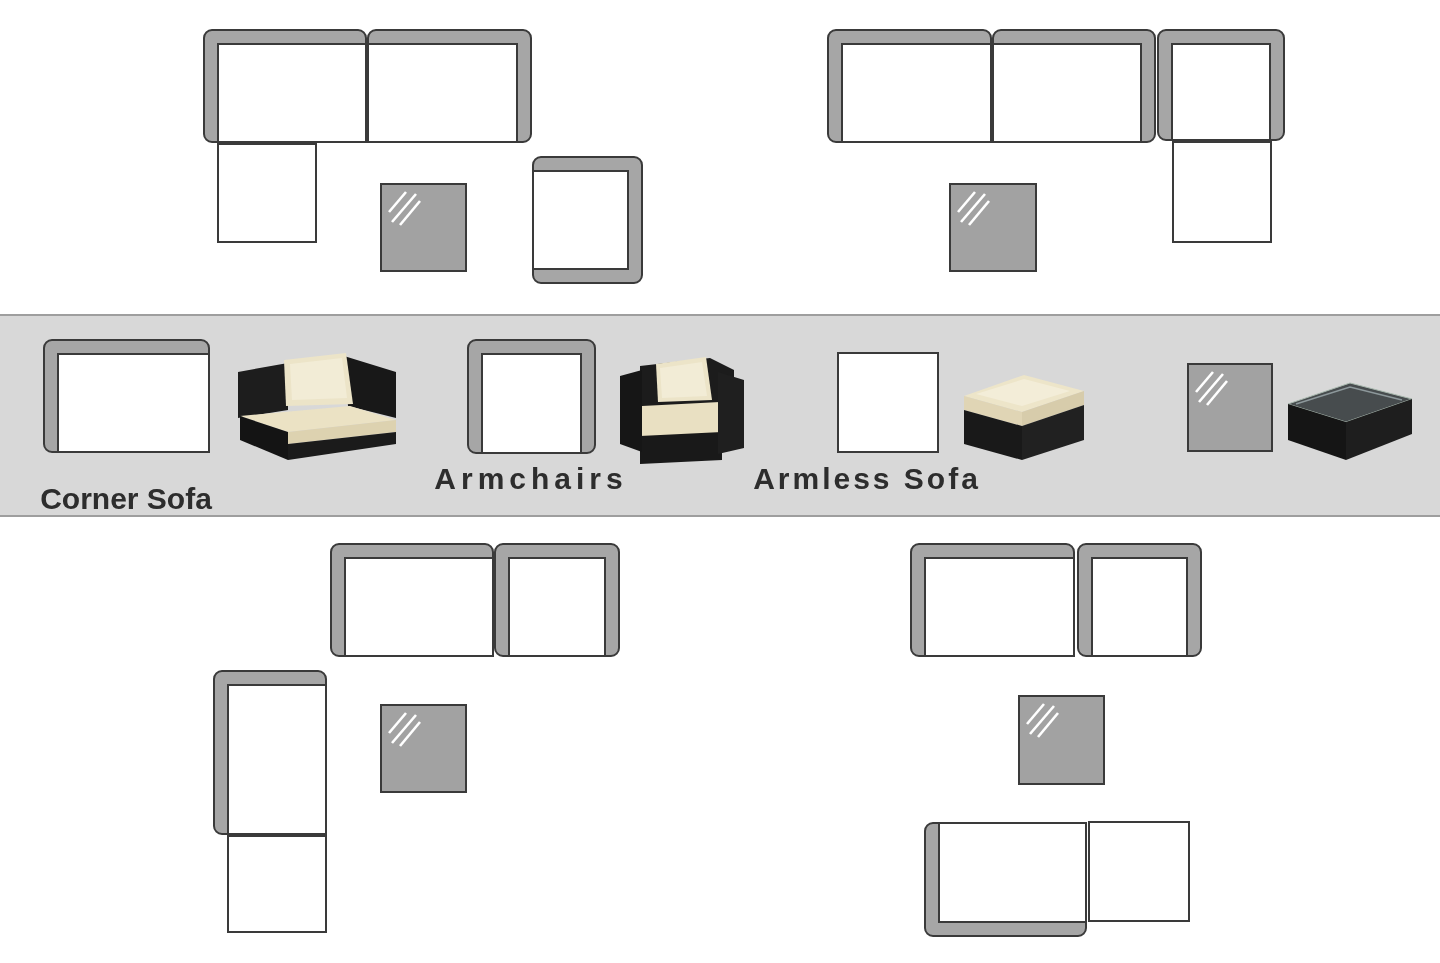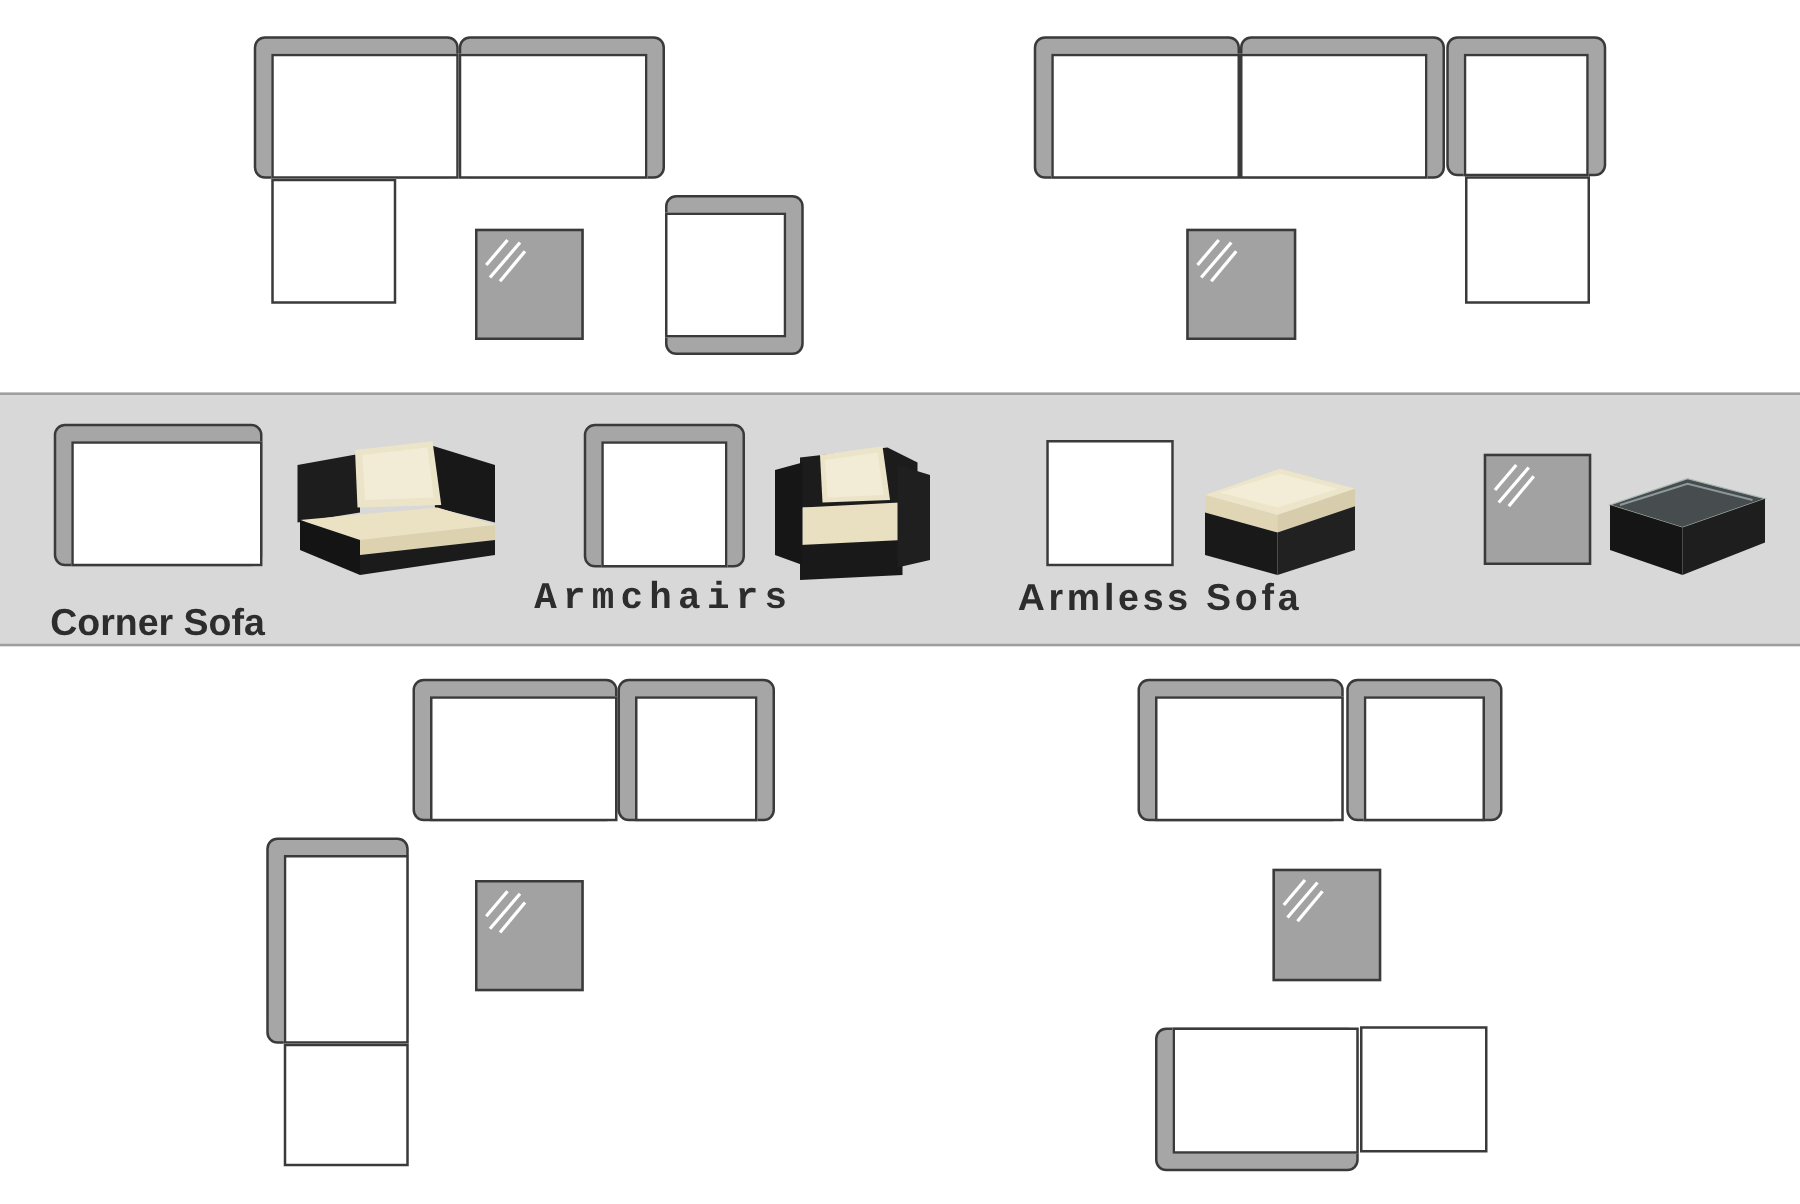--- a/index.html
+++ b/index.html
@@ -32,22 +32,22 @@
     border:2px solid var(--outline,#3a3a3a);box-sizing:border-box;
   }
   .shine{position:absolute;left:2px;top:2px;}
   .shine line{stroke:#ffffff;stroke-width:2.6;}
   
   .label{
     position:absolute;top:462px;width:240px;text-align:center;white-space:nowrap;
     font-size:30px;font-weight:700;color:var(--label-text,#2d2d2d);
   }
   #label-corner{left:6px;margin-top:20px;}
-  #label-armchairs{left:411px;letter-spacing:5px;font-family:Liberation Mono, monospace;}
-  #label-armless{left:808px;letter-spacing:3px;text-align:center;}
+  #label-armchairs{left:411px;letter-spacing:5px;}
+  #label-armless{left:747px;letter-spacing:3px;text-align:center;}
   #label-coffee{left:1115px;letter-spacing:1px;}
   
   .product{position:absolute;}
   #product-corner{left:230px;top:348px;}
   #product-armchair{left:612px;top:350px;}
   #product-ottoman{left:950px;top:366px;}
   #product-table{left:1276px;top:372px;}
 </style>
 </head>
 <body>

